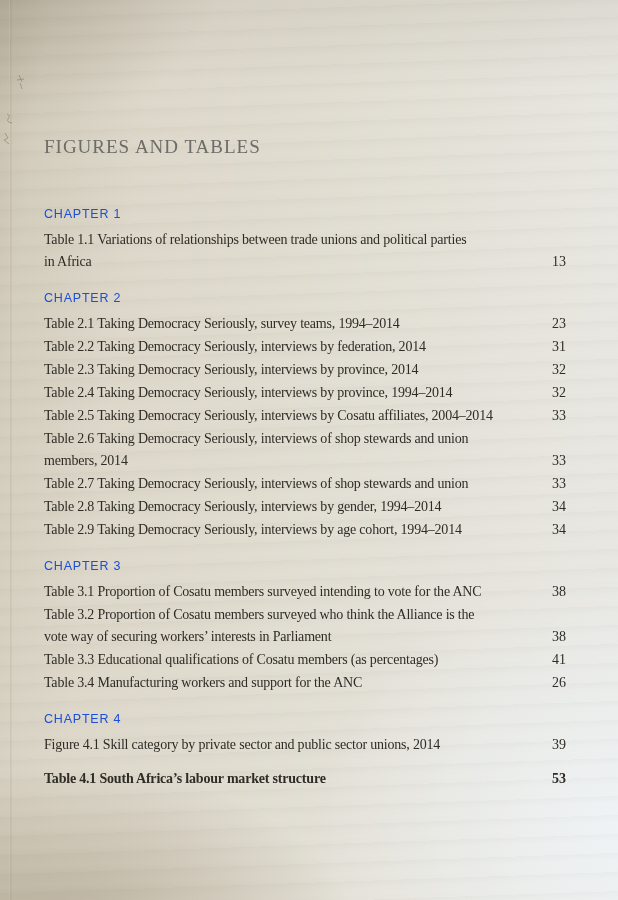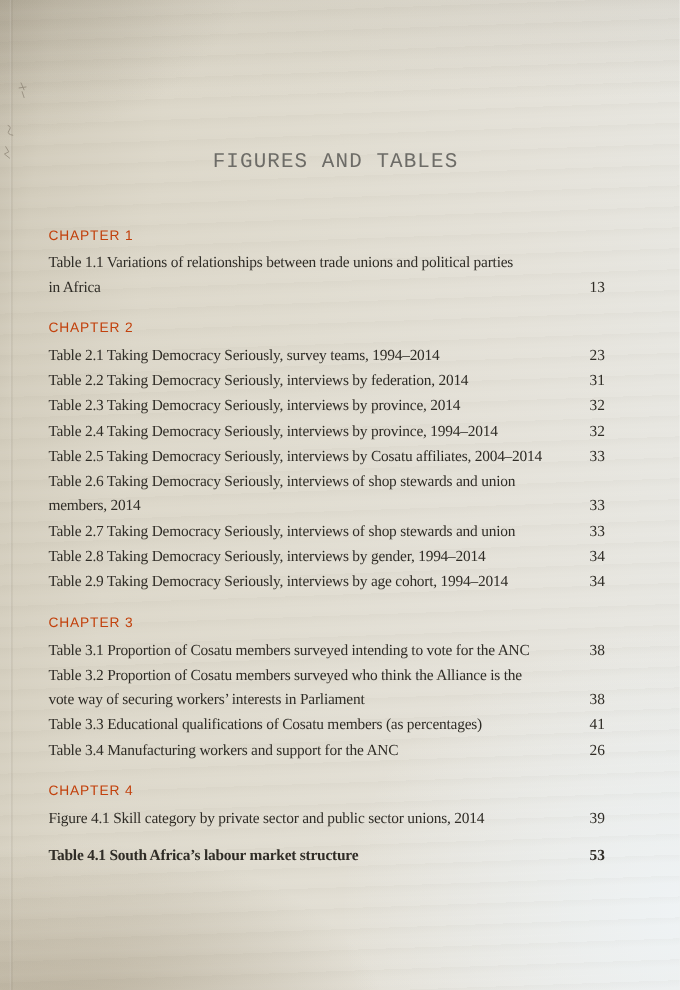--- a/index.html
+++ b/index.html
@@ -34,51 +34,51 @@
 
   .content {
     position: absolute;
     left: 44px;
     width: 522px; 
     top: 0;
     color: #2f2c26;
   }
   .title {
     margin: 134px 0 0 0;
-    text-align: center;
-    font-family: Liberation Mono, monospace;
+    text-align: left;
+    font-family: Liberation Serif, serif;
     font-weight: 400;
     font-size: 19px;
     line-height: 26px;
     letter-spacing: 1px;
     color: #6d6c67;
   }
   .chapter { margin-top: 17px; }
   .chapter.first { margin-top: 46px; }
   .chapter-heading {
     margin: 0 0 7px 0;
     font-family: "Liberation Sans", sans-serif;
     font-weight: 400;
     font-size: 12.5px;
     line-height: 16px;
     letter-spacing: 0.8px;
-    color: #c2410c;
+    color: #1d4ed8;
   }
   .entry {
     position: relative;
     padding-right: 58px;
     margin-bottom: 1px;
     font-size: 14px;
     line-height: 22px;
     letter-spacing: -0.2px;
   }
   .entry.spaced { margin-top: 12px; font-weight: bold; }
   .entry .line { display: block; white-space: nowrap; }
   .pnum {
-    position: absolute; right: 16px; bottom: 0;
+    position: absolute; right: 0; bottom: 0;
     font-size: 14px; line-height: 22px; letter-spacing: 0;
   }
 </style>
 </head>
 <body>
 
 <div class="texture"></div>
 <div class="edge-line"></div>
 
 <div class="pencil-mark" style="left:16px; top:74px;">

